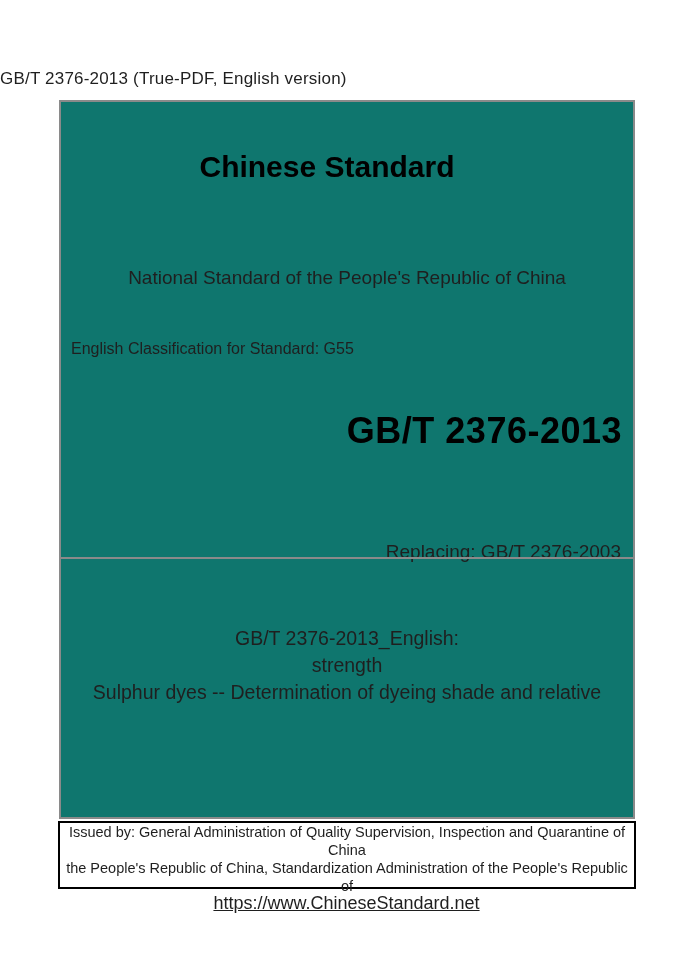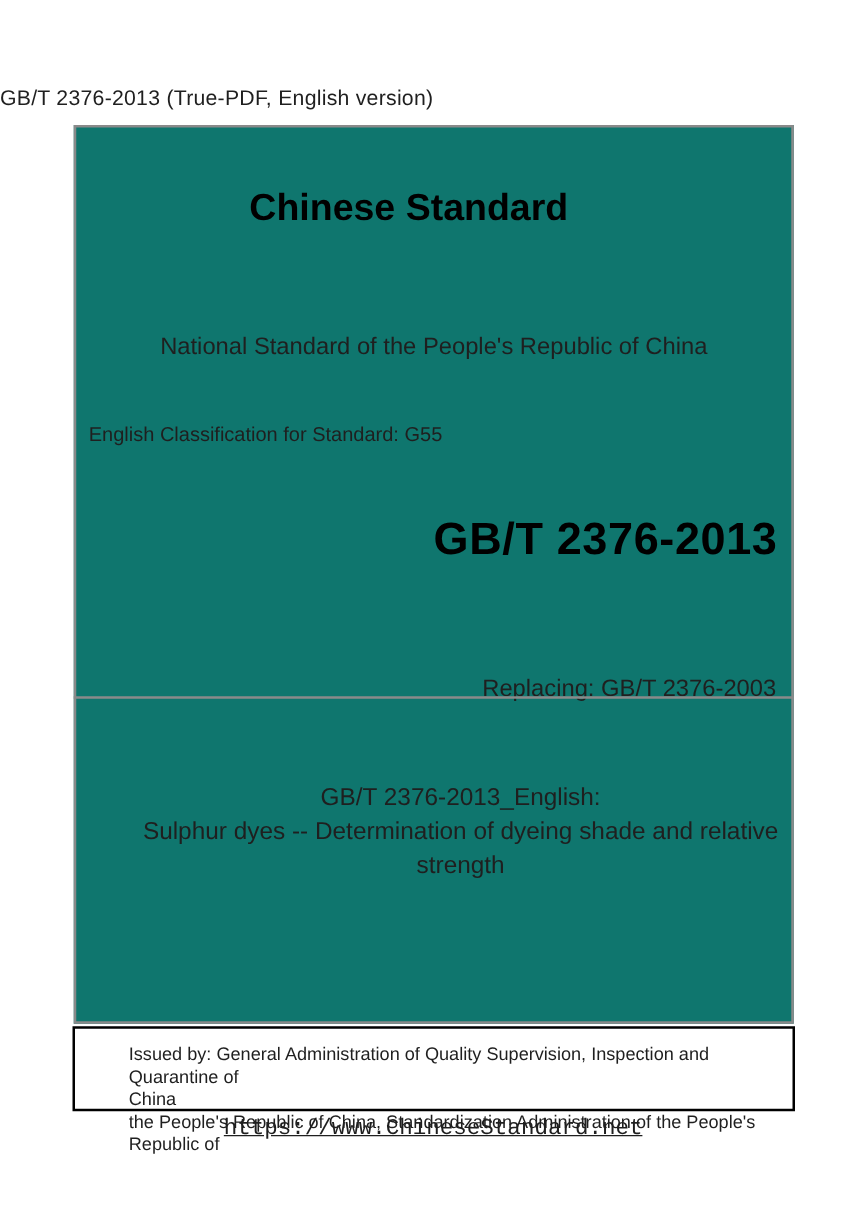--- a/index.html
+++ b/index.html
@@ -102,39 +102,38 @@
     line-height: 27px;
   }
   .issued-box {
     position: absolute;
     left: 58px;
     top: 821px;
     width: 578px;
     height: 68px;
     border: 2px solid #000000;
     box-sizing: border-box;
-    text-align: left;
+    text-align: center;
     font-size: 14.5px;
     line-height: 18px;
-    padding-top: 12px;
+    padding-top: 0;
   }
   .page-footer {
     position: absolute;
     top: 893px;
     left: 0;
     width: 100%;
     text-align: center;
     font-size: 18px;
-    font-family: Liberation Mono, monospace;
   }
   .page-footer a {
     color: #1f1f1f;
     text-decoration: underline;
   }
-  .line { display: block; margin-left: 43px; }
+  .line { display: block; }
 </style>
 </head>
 <body>
 
 <div class="page-header">GB/T 2376-2013 (True-PDF, English version)</div>
 
 <div class="main-box">
 
   <div class="brand-title">Chinese Standard</div>
 
@@ -145,22 +144,22 @@
   <div class="classification">English Classification for Standard: G55</div>
 
   <div class="standard-number">GB/T 2376-2013</div>
 
   <div class="replacing-note">Replacing: GB/T 2376-2003</div>
 
   <div class="section-divider"></div>
 
   <div class="english-title">
     <span class="line">GB/T 2376-2013_English:</span>
+    <span class="line">strength</span>
     <span class="line">Sulphur dyes -- Determination of dyeing shade and relative</span>
-    <span class="line">strength</span>
   </div>
 
 </div>
 
 <div class="issued-box">
   <span class="line">Issued by: General Administration of Quality Supervision, Inspection and Quarantine of</span>
   <span class="line">China</span>
   <span class="line">the People's Republic of China, Standardization Administration of the People's Republic of</span>
 </div>
 

